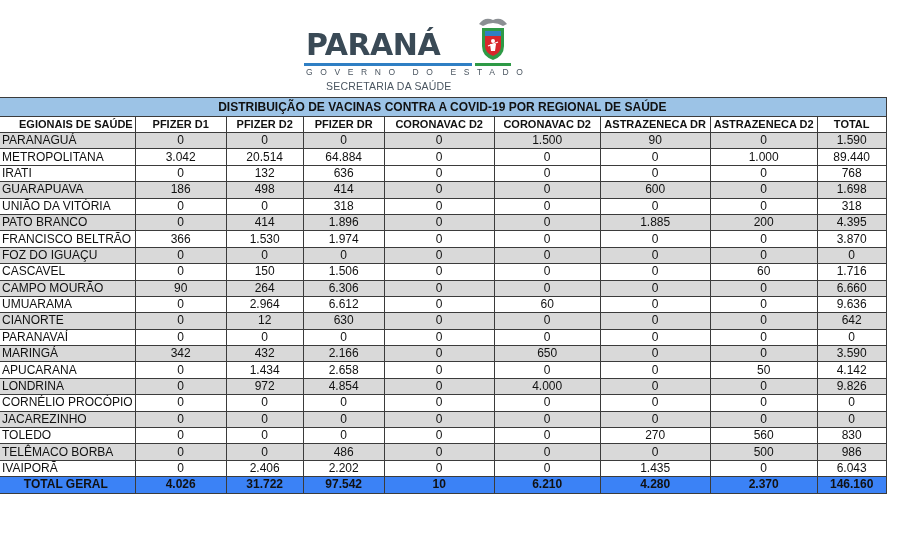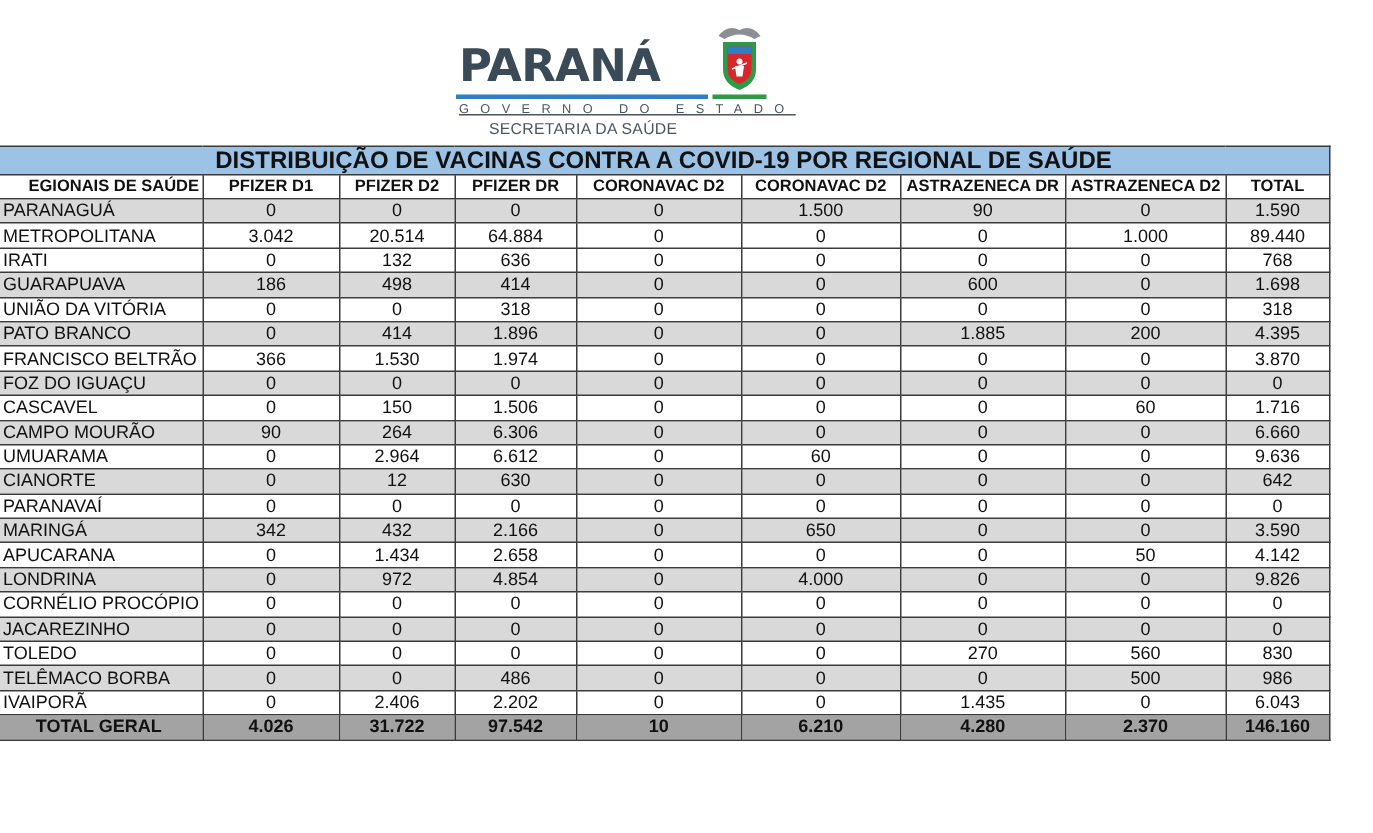--- a/index.html
+++ b/index.html
@@ -3,32 +3,32 @@
 <meta charset="utf-8">
 <style>
   html, body { margin: 0; padding: 0; background: #ffffff; }
   body { width: 915px; height: 555px; position: relative; overflow: hidden; font-family: "Liberation Sans", "DejaVu Sans", sans-serif; }
 
   .logo { position: absolute; left: 300px; top: 14px; width: 215px; height: 80px; }
   .logo-word { position: absolute; left: 6px; top: 15px; font-family: "DejaVu Sans", "Liberation Sans", sans-serif; font-weight: bold; font-size: 30px; letter-spacing: -0.5px; color: #3a4a56; line-height: 32px; }
   .logo-crest { position: absolute; left: 175px; top: 2px; width: 36px; height: 46px; }
   .logo-line-blue { position: absolute; left: 4px; top: 49px; width: 168px; height: 3px; background: #2f7fc4; }
   .logo-line-green { position: absolute; left: 175px; top: 49px; width: 36px; height: 3px; background: #2e9a46; }
-  .logo-gov { position: absolute; left: 6px; top: 53px; width: 202px; font-size: 8.5px; letter-spacing: 7.6px; color: #4a5560; white-space: nowrap; text-decoration: underline; }
+  .logo-gov { position: absolute; left: 6px; top: 53px; width: 202px; font-size: 8.5px; letter-spacing: 7.6px; color: #4a5560; white-space: nowrap; }
   .logo-sec { position: absolute; left: 26px; top: 66px; font-size: 10.5px; color: #4a5560; letter-spacing: 0.2px; white-space: nowrap; }
 
   table.dist { position: absolute; left: -2px; top: 97px; border-collapse: collapse; table-layout: fixed; font-family: "Liberation Sans", "DejaVu Sans", sans-serif; font-size: 12px; color: #111; }
   table.dist td, table.dist th { border: 1px solid #3b3b3b; padding: 0 2px; height: 15.4px; line-height: 15px; white-space: nowrap; overflow: hidden; text-align: center; }
-  table.dist .title-cell { background: #9cc3e6; font-weight: bold; height: 18px; font-size: 16px; }
+  table.dist .title-cell { background: #9cc3e6; font-weight: bold; height: 18px; font-size: 12px; }
   table.dist .hdr th { background: #ffffff; font-weight: bold; font-size: 11px; height: 15px; }
   table.dist .hdr th.first { text-align: right; padding-left: 0; }
   table.dist td.name { text-align: left; padding-left: 3px; margin-left: 21px; }
   table.dist tr.gray td { background: #d9d9d9; }
   table.dist tr.white td { background: #ffffff; }
-  table.dist tr.total td { background: #a3a3a3; font-weight: bold; }
+  table.dist tr.total td { background: #3b82f6; font-weight: bold; }
   table.dist tr.total td.name { text-align: center; padding-left: 0; }
 </style>
 </head>
 <body>
 
 <div class="logo">
   <div class="logo-word">PARANÁ</div>
   <svg class="logo-crest" viewBox="0 0 36 46">
     <path d="M4 8 Q10 0 18 4 Q26 0 32 8 L28 10 Q18 4 8 10 Z" fill="#8b8f93"></path>
     <path d="M7 12 L29 12 L29 30 Q29 40 18 44 Q7 40 7 30 Z" fill="#2e9a46"></path>

